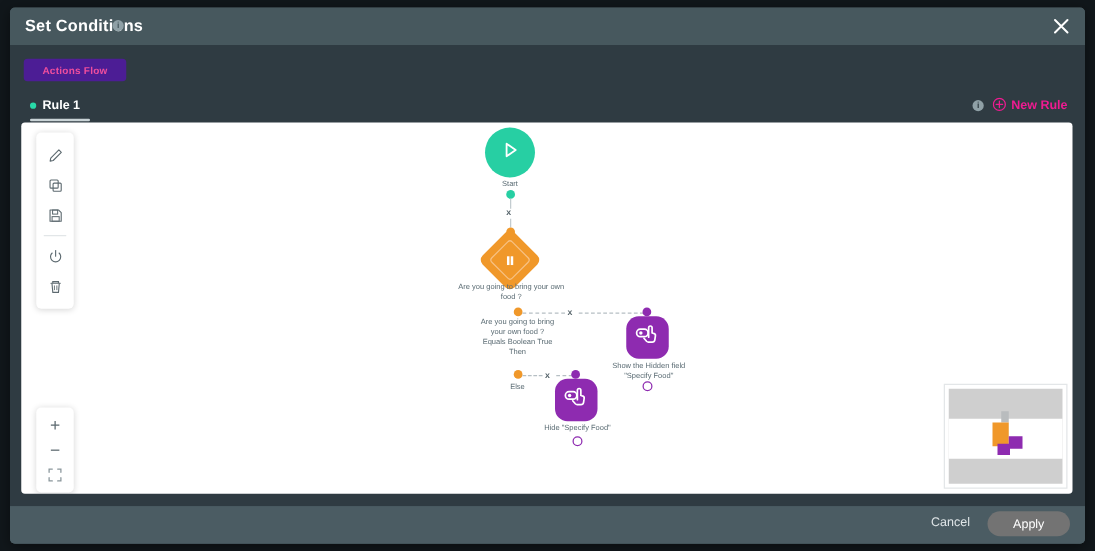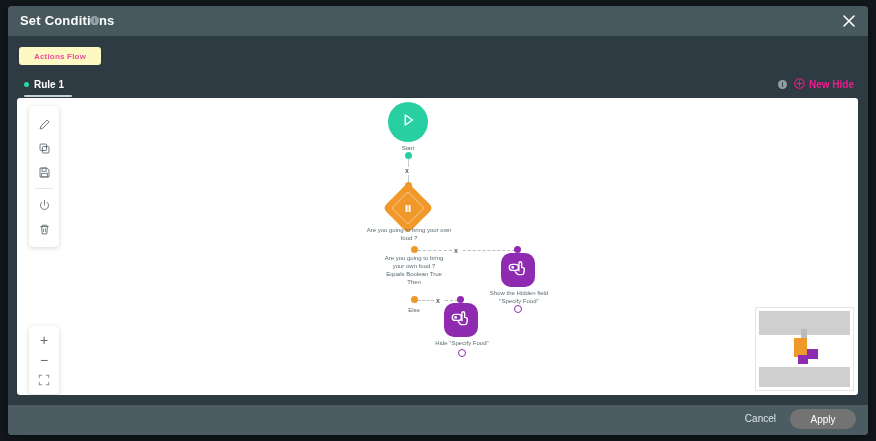--- a/index.html
+++ b/index.html
@@ -44,21 +44,21 @@
 
   
   .modal-body{
     position:absolute;left:0;top:30px;width:100%;height:369px;
     background:#2f3b42;
   }
 
   
   .flow-chip{
     position:absolute;left:11px;top:11px;width:82px;height:18px;
-    background:#fef9c3;border-radius:3px;
+    background:#4c1d95;border-radius:3px;
     color:#ef4e9e;font-size:8px;font-weight:bold;
     display:flex;align-items:center;justify-content:center;
     cursor:pointer;letter-spacing:.2px;
   }
 
   
   .tabs{
     position:absolute;left:0;top:37px;width:100%;height:23px;
   }
   .tab{
@@ -214,21 +214,21 @@
         <div class="tab-underline"></div>
         <div class="tab-actions">
           <div class="rule-info">i</div>
           <div class="new-rule">
             <span>
               <svg width="11" height="11" viewBox="0 0 12 12">
                 <circle cx="6" cy="6" r="5.2" stroke="#ef1b91" stroke-width="1.1" fill="none"></circle>
                 <path d="M6 3.2 V8.8 M3.2 6 H8.8" stroke="#ef1b91" stroke-width="1.1" stroke-linecap="round"></path>
               </svg>
             </span>
-            <span>New Hide</span>
+            <span>New Rule</span>
           </div>
         </div>
       </div>
 
       <div class="canvas">
 
         <div class="tool-panel">
           <div class="tool-btn">
             <svg width="13" height="13" viewBox="0 0 16 16">
               <path d="M11.2 2.4 L13.6 4.8 L5.6 12.8 L2.6 13.4 L3.2 10.4 Z" fill="none" stroke="#5d6a70" stroke-width="1.1" stroke-linejoin="round"></path>

